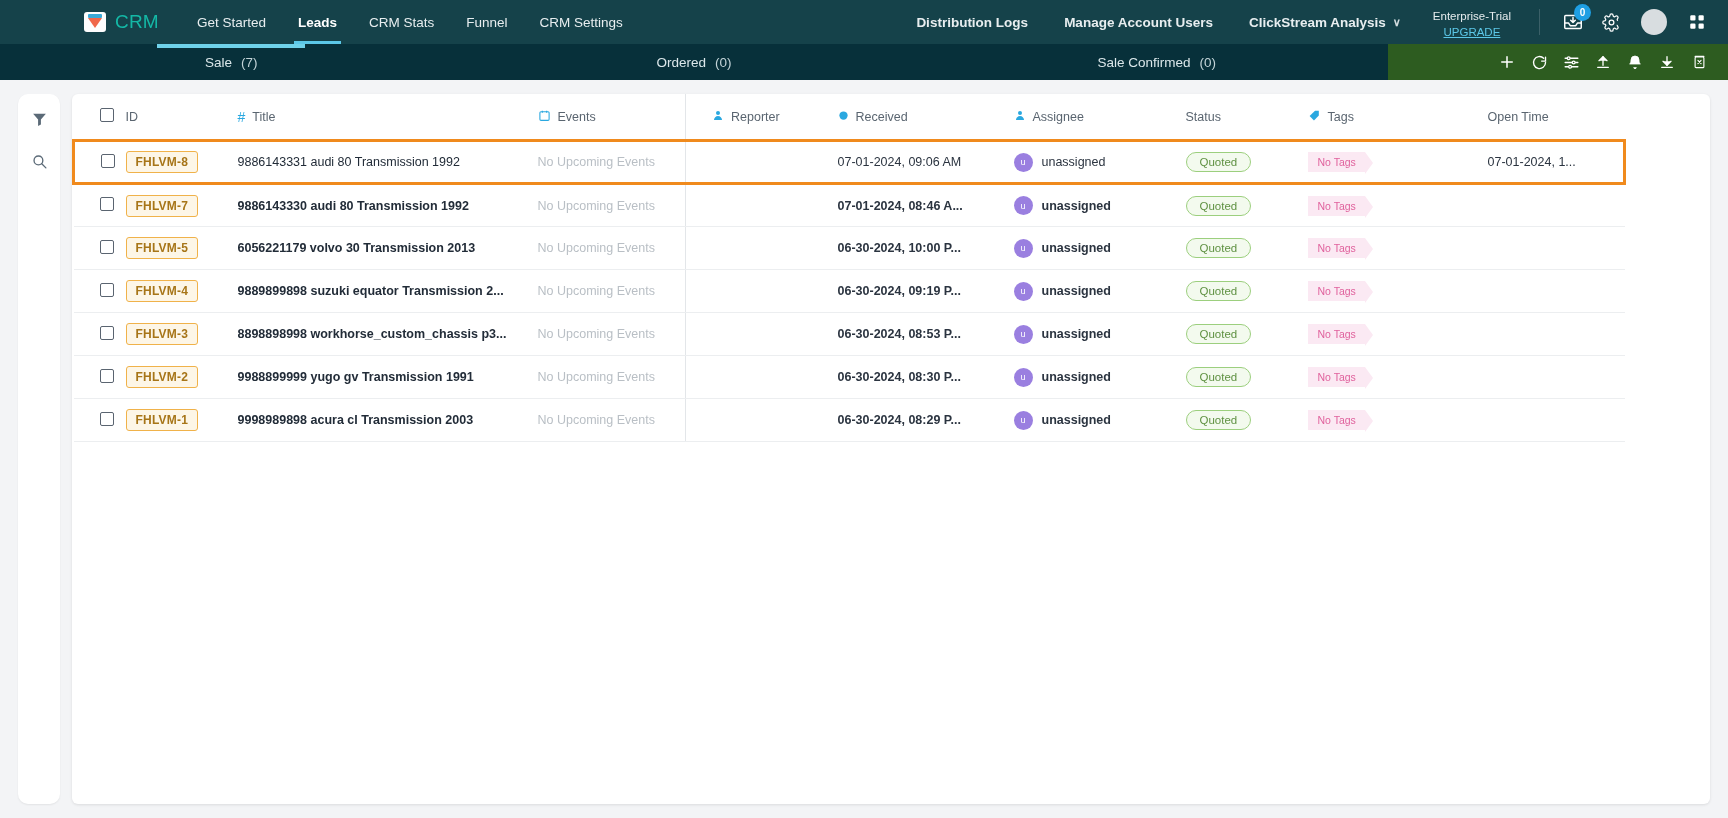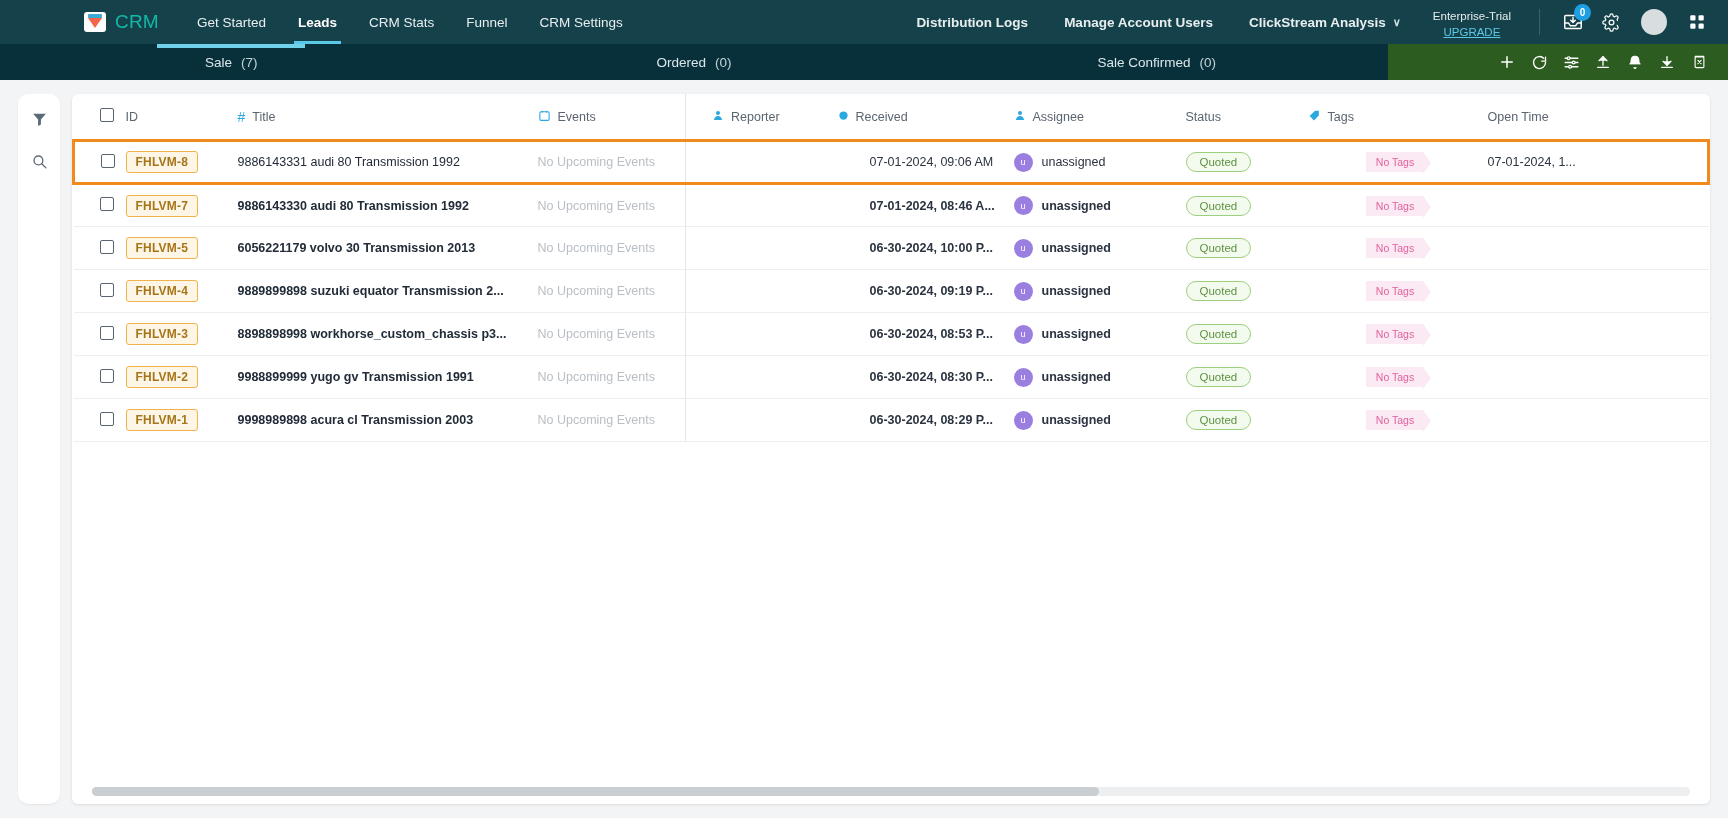--- a/index.html
+++ b/index.html
@@ -82,21 +82,21 @@
   .body-area { flex: 1; display: flex; padding: 14px 18px 14px 18px; gap: 12px; background: #f3f4f6; min-height: 0; }
   .leftrail {
     width: 42px; background: #fff; border-radius: 10px; display:flex; flex-direction: column;
     align-items: center; padding-top: 12px; gap: 16px; box-shadow: 0 1px 2px rgba(0,0,0,.07);
     height: 100%;
   }
   .rail-icon { width: 26px; height: 26px; display:flex; align-items:center; justify-content:center; cursor:pointer; color:#5b6a77; }
 
   .panel {
     flex: 1; background: #fff; border-radius: 6px; box-shadow: 0 1px 3px rgba(0,0,0,.10);
-    display: flex; flex-direction: column; min-width: 0; overflow: hidden; gap: 44px;
+    display: flex; flex-direction: row; min-width: 0; overflow: hidden; gap: 44px;
   }
   .grid-scroll { flex: 1; overflow: hidden; display:flex; flex-direction: column; min-height: 0; }
 
   table.grid { width: 100%; border-collapse: collapse; table-layout: fixed; }
   table.grid th {
     font-size: 12.5px; color: #5a6570; font-weight: normal; text-align: left;
     padding: 14px 6px 14px 0; border-bottom: 1px solid #e3e6e9; vertical-align: middle; white-space: nowrap;
   }
   .th-inner { display:flex; align-items:center; gap: 7px; }
   table.grid td {
@@ -105,35 +105,35 @@
     overflow: hidden; text-overflow: ellipsis;
   }
   .col-cb   { width: 52px; padding-left: 26px !important; }
   .col-id   { width: 112px; }
   .col-title{ width: 300px; }
   .col-ev   { width: 148px; }
   .col-rep  { width: 152px; border-left: 1px solid #e3e6e9; padding-left: 26px !important; }
   .col-rec  { width: 176px; }
   .col-asg  { width: 172px; }
   .col-sta  { width: 122px; }
-  .col-tag  { width: 180px; text-align: center; }
+  .col-tag  { width: 180px; }
   .col-open { width: auto; }
 
   .cb {
     width: 14px; height: 14px; border: 1.6px solid #5a6470; border-radius: 2px; background:#fff;
     display:inline-block; cursor:pointer;
   }
   .id-chip {
     display:inline-block; border: 1px solid #f0b24a; background: #fdf6e7; color: #a77518;
     border-radius: 3px; font-size: 12px; padding: 3px 9px; font-weight: bold; letter-spacing: .2px;
   }
   .title-cell { font-weight: bold; font-size: 12.5px; color: #222c38; overflow:hidden; text-overflow:ellipsis; }
   .title-cell.first { font-weight: normal; }
   .ev-cell { color: #b9bfc5; font-size: 12.5px; }
-  .rec-cell { font-weight: bold; font-size: 12.5px; color: #2b3440; margin-left: 32px; }
+  .rec-cell { font-weight: bold; font-size: 12.5px; color: #2b3440; }
   .rec-cell.first { font-weight: normal; }
   .asg { display:flex; align-items:center; gap: 9px; }
   .asg-av {
     width: 19px; height: 19px; border-radius: 50%; background: #9a7fe0; color: #fff;
     font-size: 9px; display:flex; align-items:center; justify-content:center; text-transform: lowercase;
   }
   .asg-name { font-weight: bold; font-size: 12.5px; }
   .asg-name.first { font-weight: normal; }
   .status-pill {
     display:inline-block; border:1px solid #9ccf7e; color:#5f9142; background:#f3faee;

